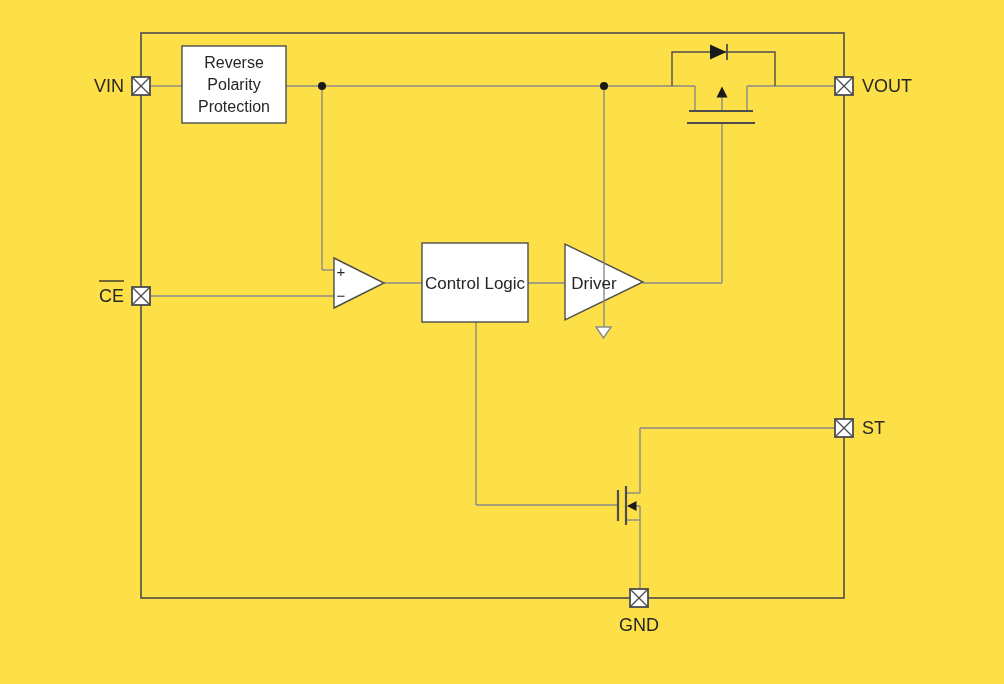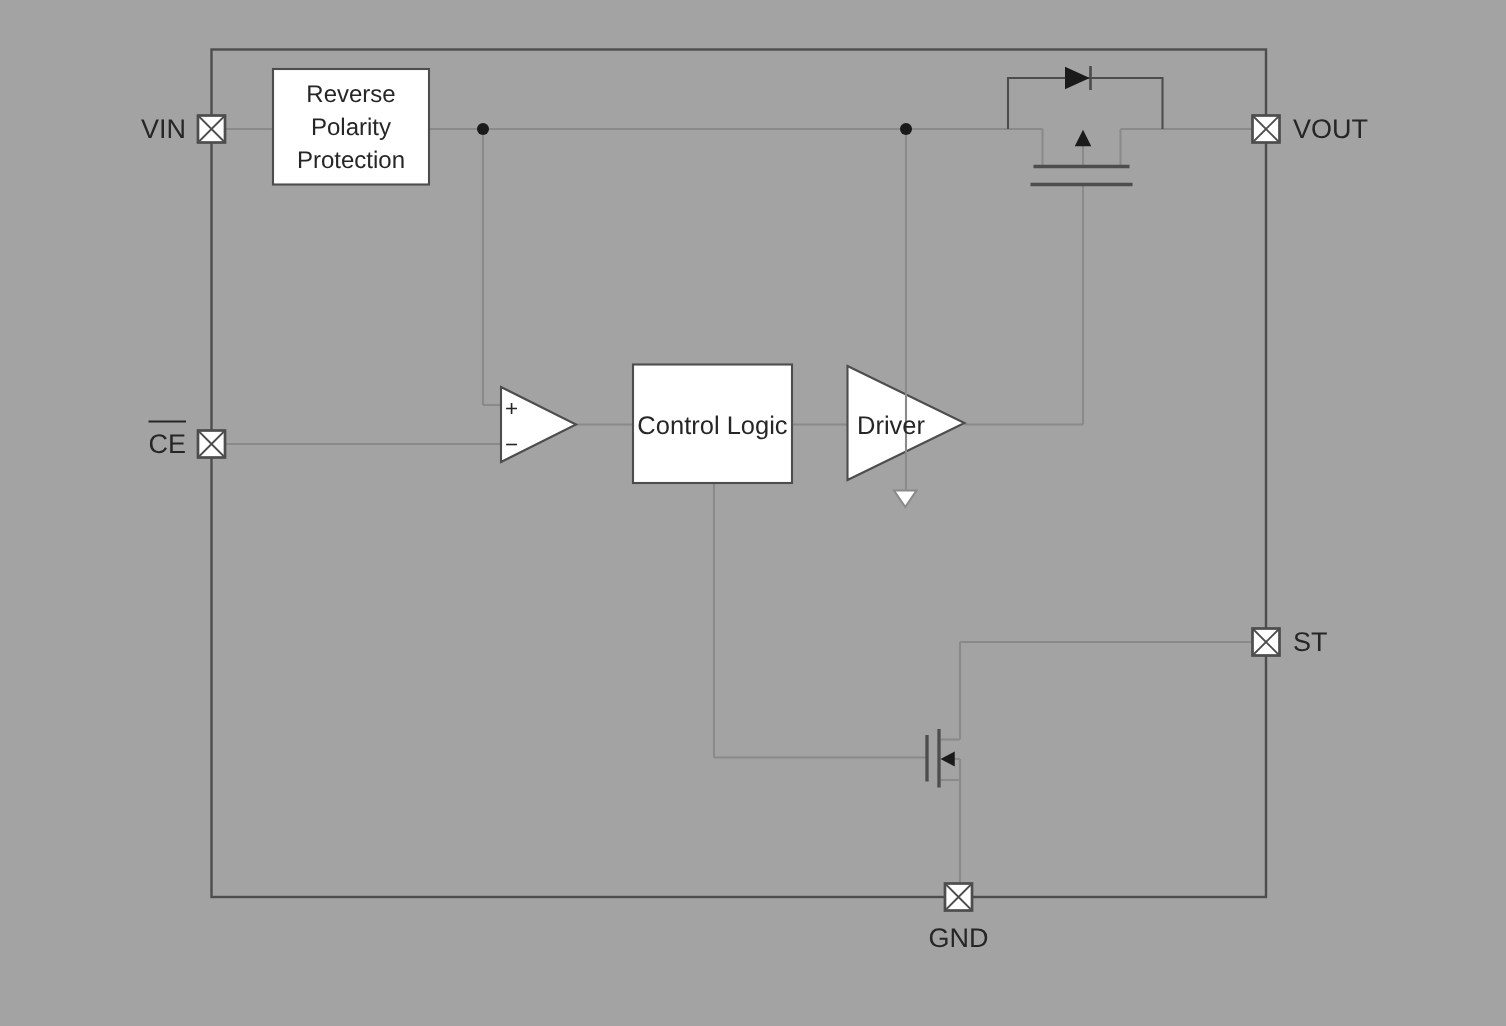--- a/index.html
+++ b/index.html
@@ -5,21 +5,21 @@
   html, body {
     margin: 0;
     padding: 0;
     background: #ffffff;
     font-family: "Liberation Sans", sans-serif;
   }
   .canvas {
     position: relative;
     width: 1004px;
     height: 684px;
-    background: #a3a3a3;
+    background: #fde047;
     overflow: hidden;
   }
   svg { display: block; }
 
   .border-line   { fill: none; stroke: #4d4d4d; stroke-width: 1.6; }
   .wire          { fill: none; stroke: #8a8a8a; stroke-width: 1.4; }
   .shape         { fill: #ffffff; stroke: #4d4d4d; stroke-width: 1.4; }
   .shape-open    { fill: none; stroke: #4d4d4d; stroke-width: 1.4; }
   .bar           { fill: none; stroke: #4d4d4d; stroke-width: 2.2; }
   .solid         { fill: #1a1a1a; stroke: none; }

